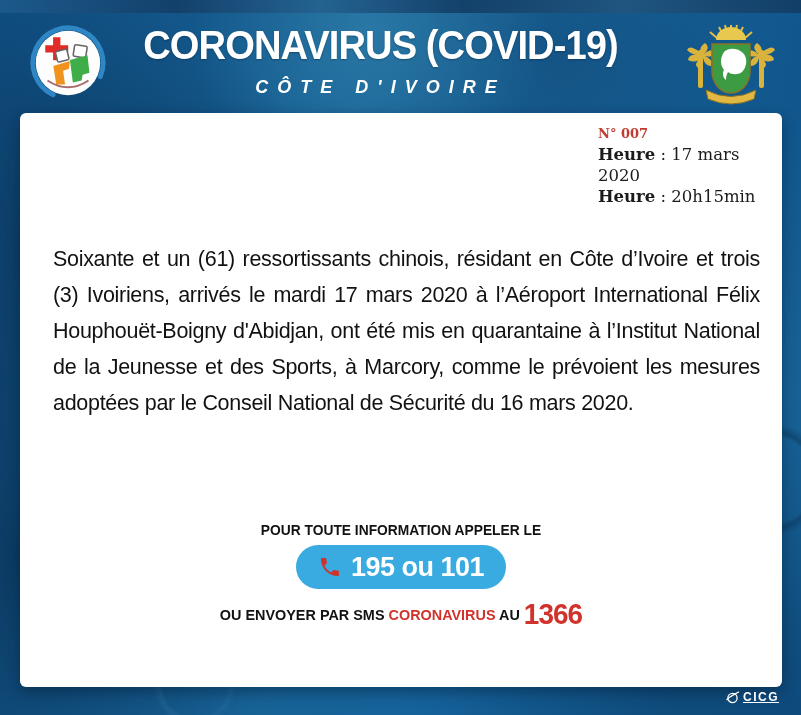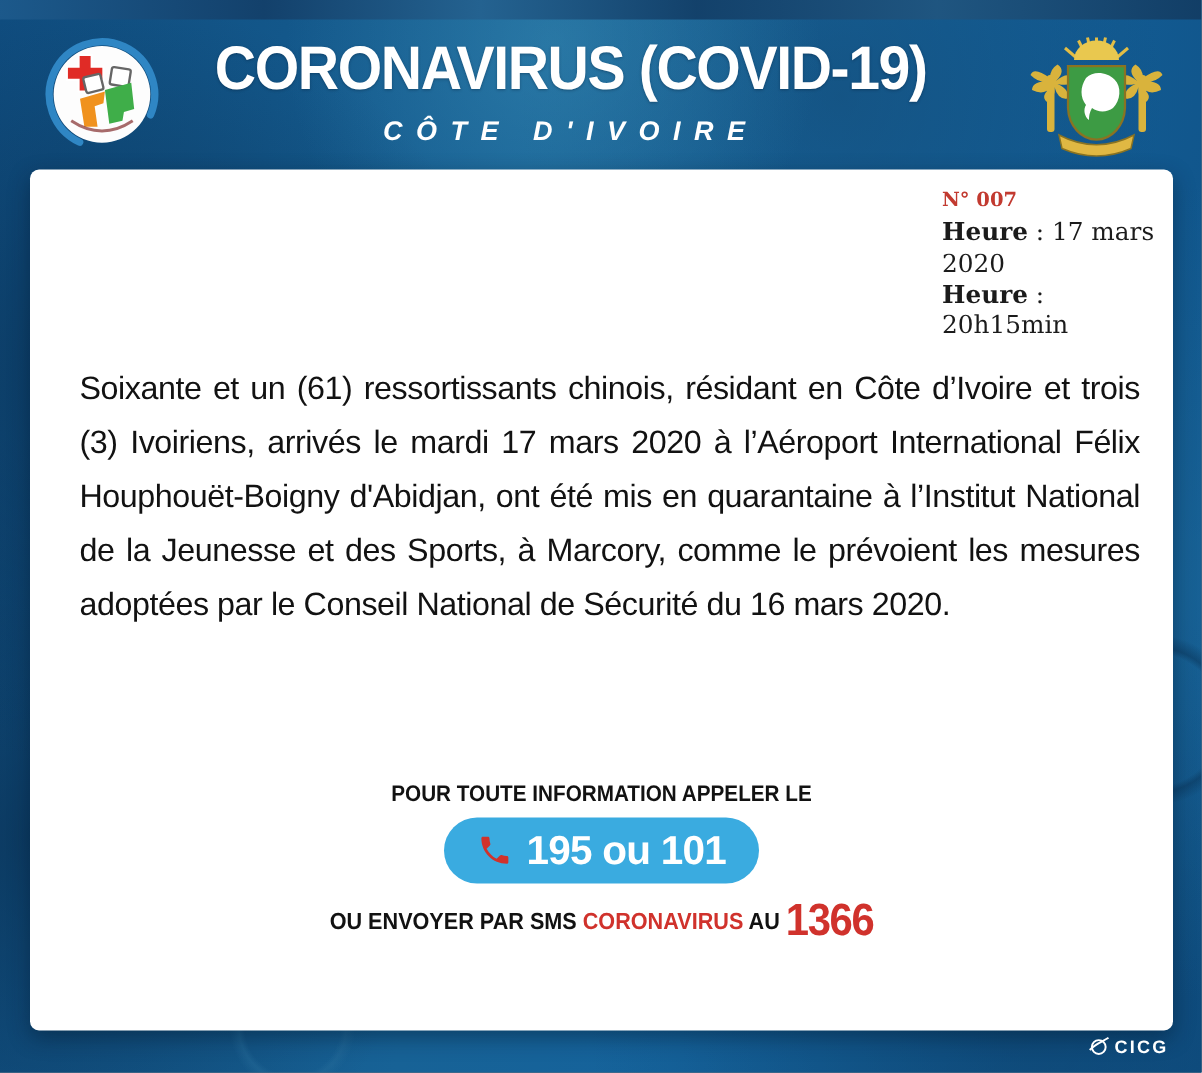--- a/index.html
+++ b/index.html
@@ -31,38 +31,38 @@
   .hdr-sub{font-size:18px;font-weight:bold;font-style:italic;letter-spacing:9px;margin-top:8px;white-space:nowrap;}
   .ministry-logo{position:absolute;left:26px;top:20px;width:82px;height:82px;}
   .coat-arms{position:absolute;left:686px;top:18px;width:90px;height:94px;}
 
   
   .card{position:absolute;left:20px;top:113px;width:762px;height:574px;background:#fff;border-radius:6px;
     box-shadow:0 5px 14px rgba(3,25,47,.45);}
   .banner-pill{position:absolute;left:200px;top:20px;width:288px;height:56px;background:#d43028;border-radius:30px;
     display:flex;align-items:center;justify-content:center;}
   .banner-pill span{color:#fff;font-size:37px;font-weight:bold;font-style:italic;letter-spacing:-1px;transform:scaleX(.97);white-space:nowrap;}
-  .meta{position:absolute;left:578px;top:13px;font-family:"DejaVu Serif",serif;color:#1b1b1b;line-height:1.25;margin-left:30px;}
+  .meta{position:absolute;left:578px;top:13px;font-family:"DejaVu Serif",serif;color:#1b1b1b;line-height:1.25;}
   .meta-number{color:#c23a30;font-size:13px;font-weight:bold;margin-bottom:3px;}
   .meta-row{font-size:16.5px;}
   .meta-row b{font-weight:bold;}
   .body-text{position:absolute;left:33px;right:22px;top:128px;margin:0;
     font-size:21.5px;line-height:36px;letter-spacing:-.3px;text-align:justify;color:#121212;}
   .call-label{position:absolute;left:0;right:0;top:408px;text-align:center;font-size:15px;font-weight:bold;
     color:#121212;transform:scaleX(.92);white-space:nowrap;}
   .phone-pill{position:absolute;left:50%;top:432px;transform:translateX(-50%);width:210px;height:44px;
     background:#3badе2;background:#3aabe0;border-radius:22px;display:flex;align-items:center;justify-content:center;gap:9px;}
   .phone-pill .num{color:#fff;font-size:27px;font-weight:bold;white-space:nowrap;letter-spacing:-.5px;}
   .sms-line{position:absolute;left:0;right:0;top:484px;text-align:center;font-weight:bold;color:#121212;
     font-size:15.5px;transform:scaleX(.93);white-space:nowrap;}
   .sms-line .red{color:#d0322c;}
   .sms-line .big{font-size:30px;color:#d0322c;vertical-align:-4px;letter-spacing:-1px;}
 
   
-  .cicg{position:absolute;right:22px;top:690px;display:flex;align-items:center;gap:3px;color:#fff;}
+  .cicg{position:absolute;right:22px;top:690px;display:flex;align-items:flex-start;gap:3px;color:#fff;text-decoration:underline;}
   .cicg span{font-size:12px;font-weight:bold;letter-spacing:1.5px;}
 </style>
 </head>
 <body>
 
 <div class="poster">
   <div class="top-strip"></div>
   <div class="virus v1"></div>
   <div class="virus v2"></div>
   <div class="virus v3"></div>

